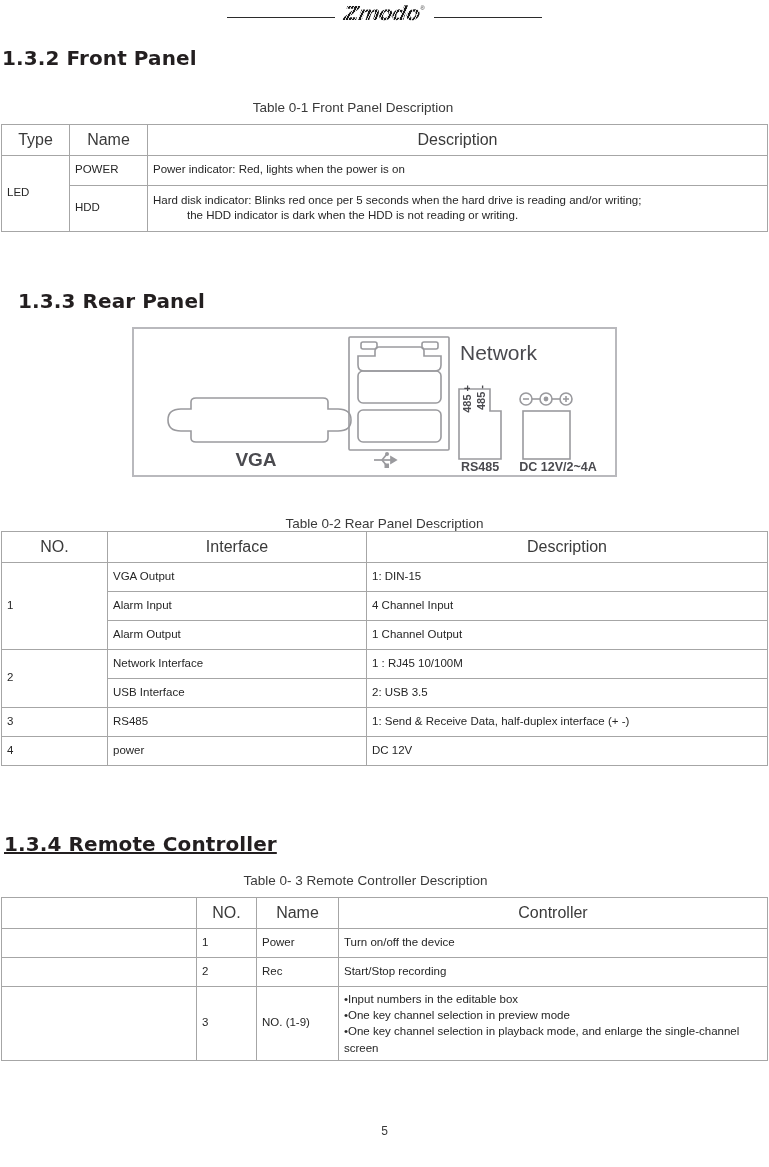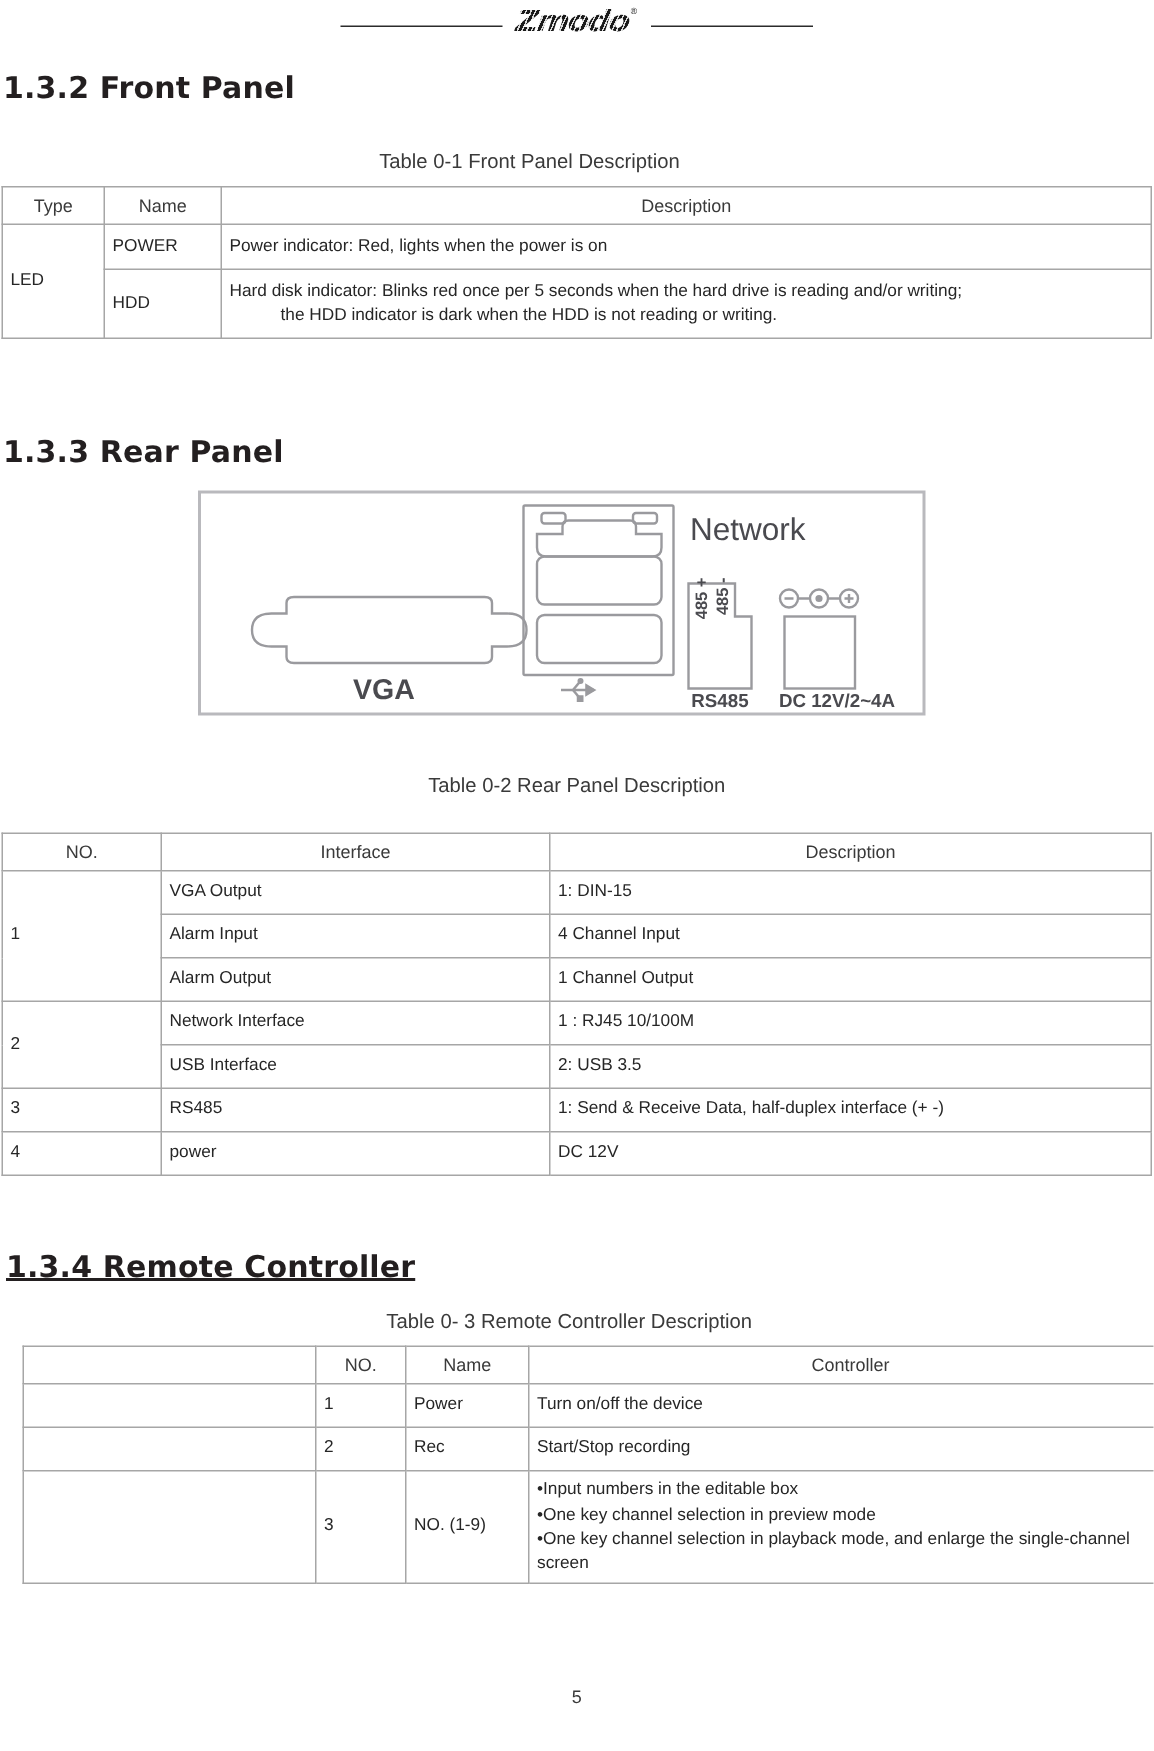--- a/index.html
+++ b/index.html
@@ -68,21 +68,21 @@
 
   h2.section {
     font-family: "DejaVu Sans", sans-serif;
     font-size: 20px;
     font-weight: bold;
     color: #231f20;
     margin: 0;
     letter-spacing: 0.1px;
   }
   #sec-front  { position: absolute; left: 2px;  top: 46px; }
-  #sec-rear   { position: absolute; left: 2px;  top: 289px; }
+  #sec-rear   { position: absolute; left: 18px;  top: 289px; }
   #sec-remote { position: absolute; left: 4px;  top: 832px; text-decoration: underline; }
 
   .tbl-caption {
     text-align: center;
     font-size: 13.5px;
     color: #3a3a3a;
     font-family: "Liberation Sans", sans-serif;
   }
 
   table.doc {
@@ -94,21 +94,21 @@
   }
   table.doc td, table.doc th {
     border: 1px solid #a6a6a6;
     padding: 4px 5px;
     vertical-align: middle;
     font-weight: normal;
     line-height: 1.35;
   }
   table.doc th {
     text-align: center;
-    font-size: 12px;
+    font-size: 16px;
     color: #3a3a3a;
   }
   .c-center { text-align: center; }
   .c-left   { text-align: left; }
 
   
   #wrap-t1 { position: absolute; left: 1px; top: 100px; width: 704px; }
   #wrap-t1 .tbl-caption { margin-bottom: 9px; }
   #t1 col.t1-type { width: 68px; }
   #t1 col.t1-name { width: 78px; }
@@ -124,27 +124,27 @@
     top: 327px;
     width: 485px;
     height: 150px;
     border: 2px solid #b9b9bd;
     background: #ffffff;
   }
   #figure-rear svg { display: block; }
 
   
   #wrap-t2 { position: absolute; left: 1px; top: 516px; width: 767px; }
-  #wrap-t2 .tbl-caption { margin-bottom: 24px; }
+  #wrap-t2 .tbl-caption { margin-bottom: 0; }
   #t2 col.t2-no  { width: 106px; }
   #t2 col.t2-if  { width: 259px; }
   #t2 tr td { height: 29px; }
 
   
-  #wrap-t3 { position: absolute; left: 15px; top: 873px; width: 729px; }
+  #wrap-t3 { position: absolute; left: 1px; top: 873px; width: 729px; }
   #wrap-t3 .tbl-caption { margin-bottom: 9px; }
   #t3 col.t3-img  { width: 195px; }
   #t3 col.t3-no   { width: 60px; }
   #t3 col.t3-name { width: 82px; }
   #t3 tr.r1 td, #t3 tr.r2 td { height: 29px; }
   #t3 tr.r3 td { height: 70px; margin-left: 36px; }
   .bullets { text-align: left; }
   .bullets .b { display: block; line-height: 1.42; }
 
   

